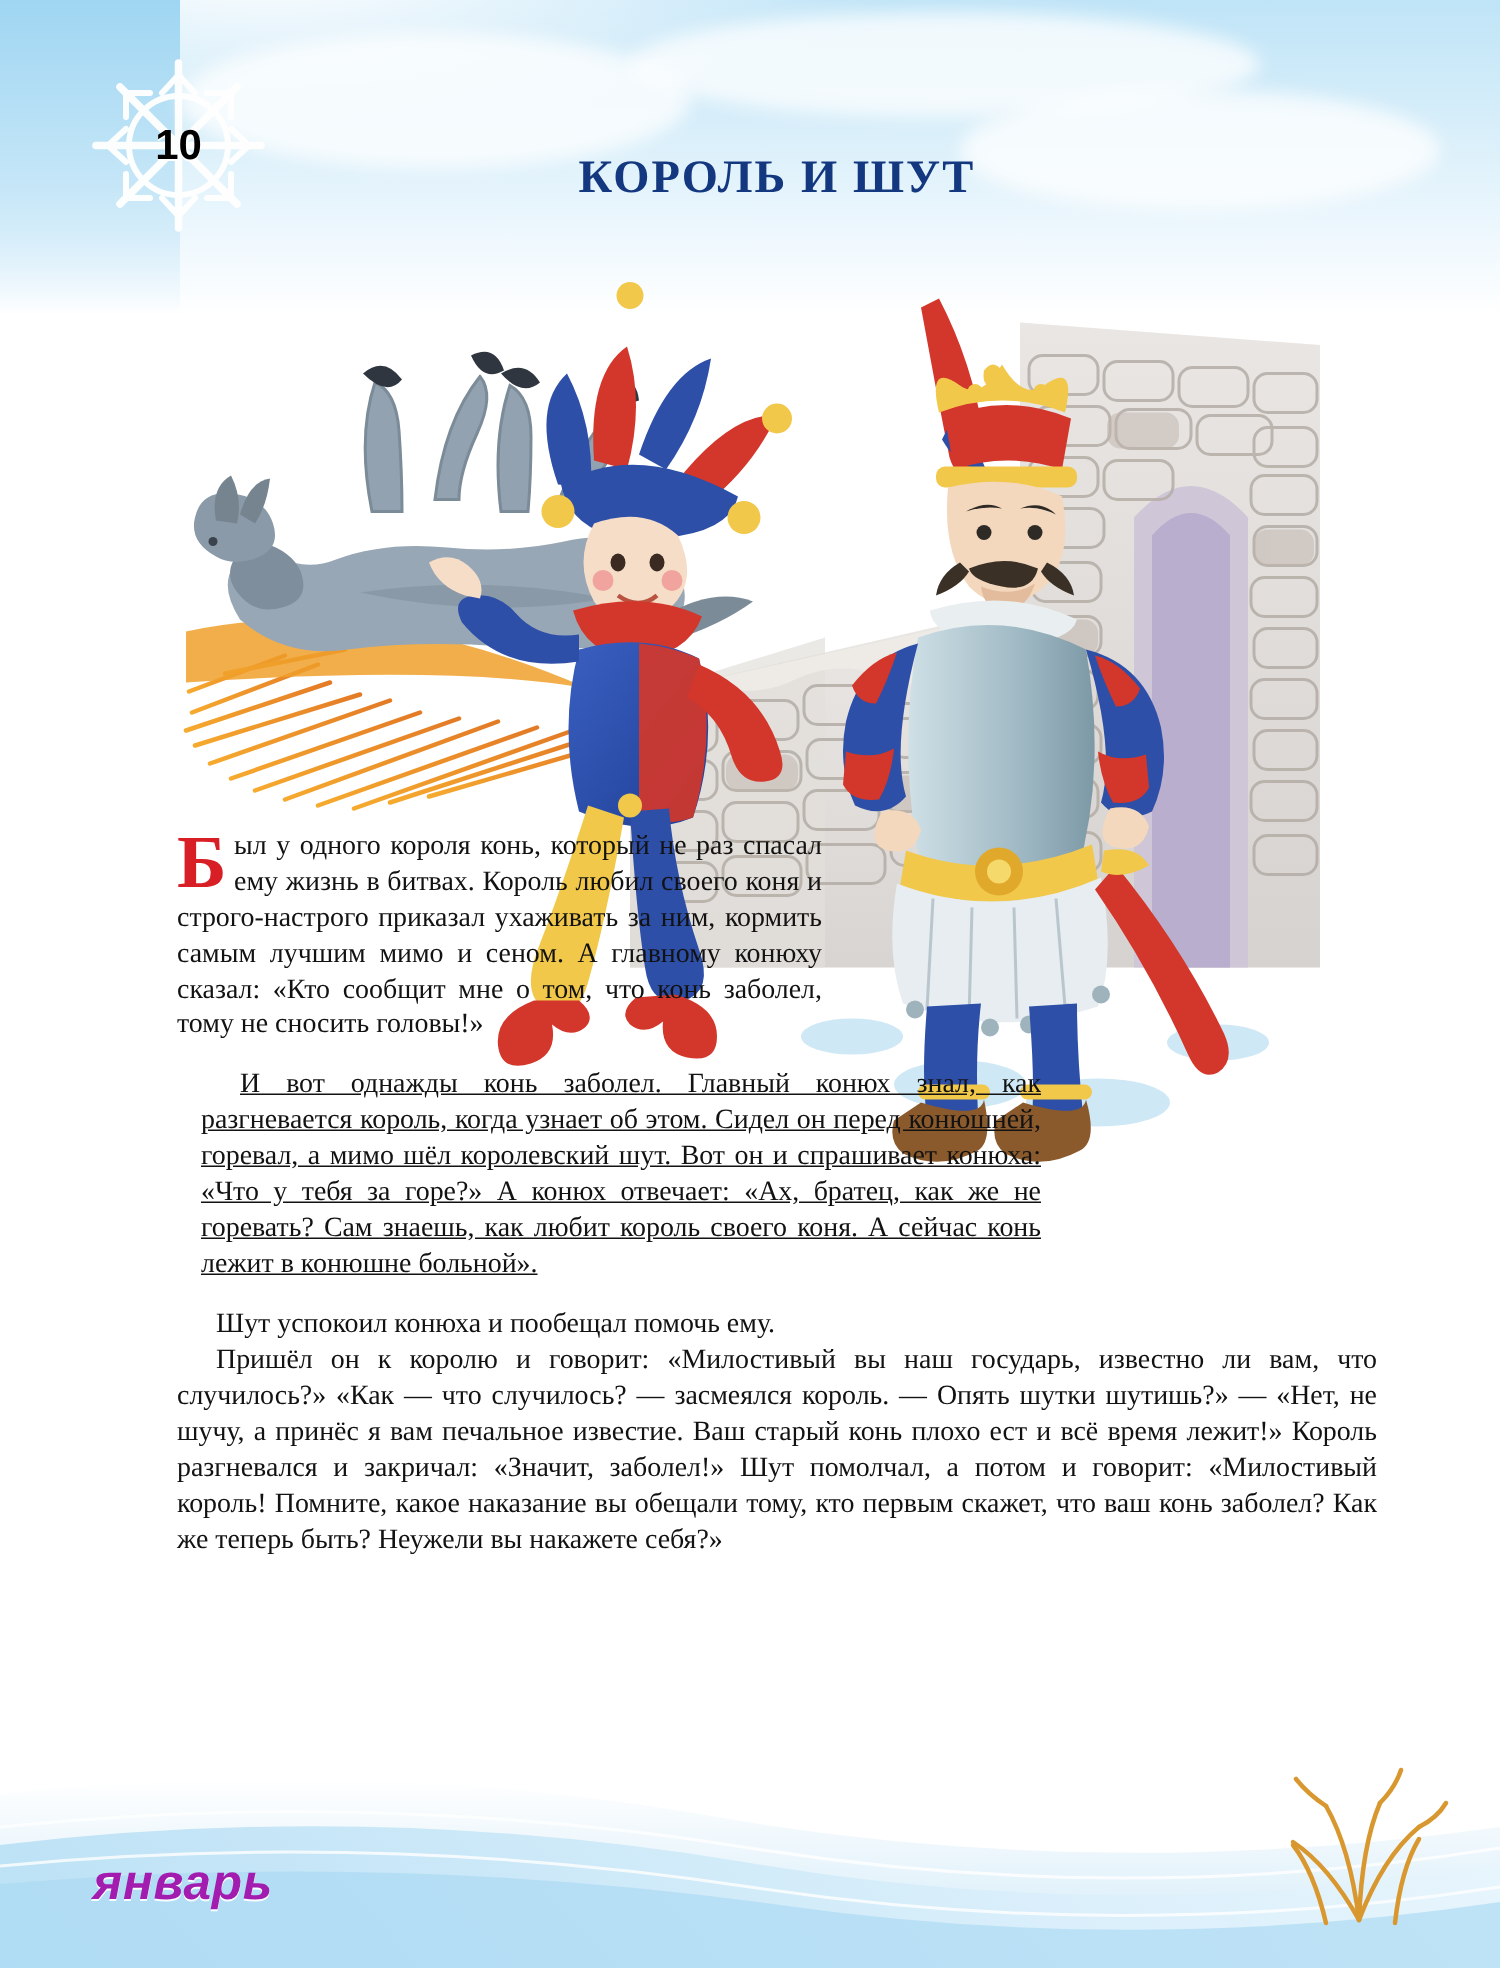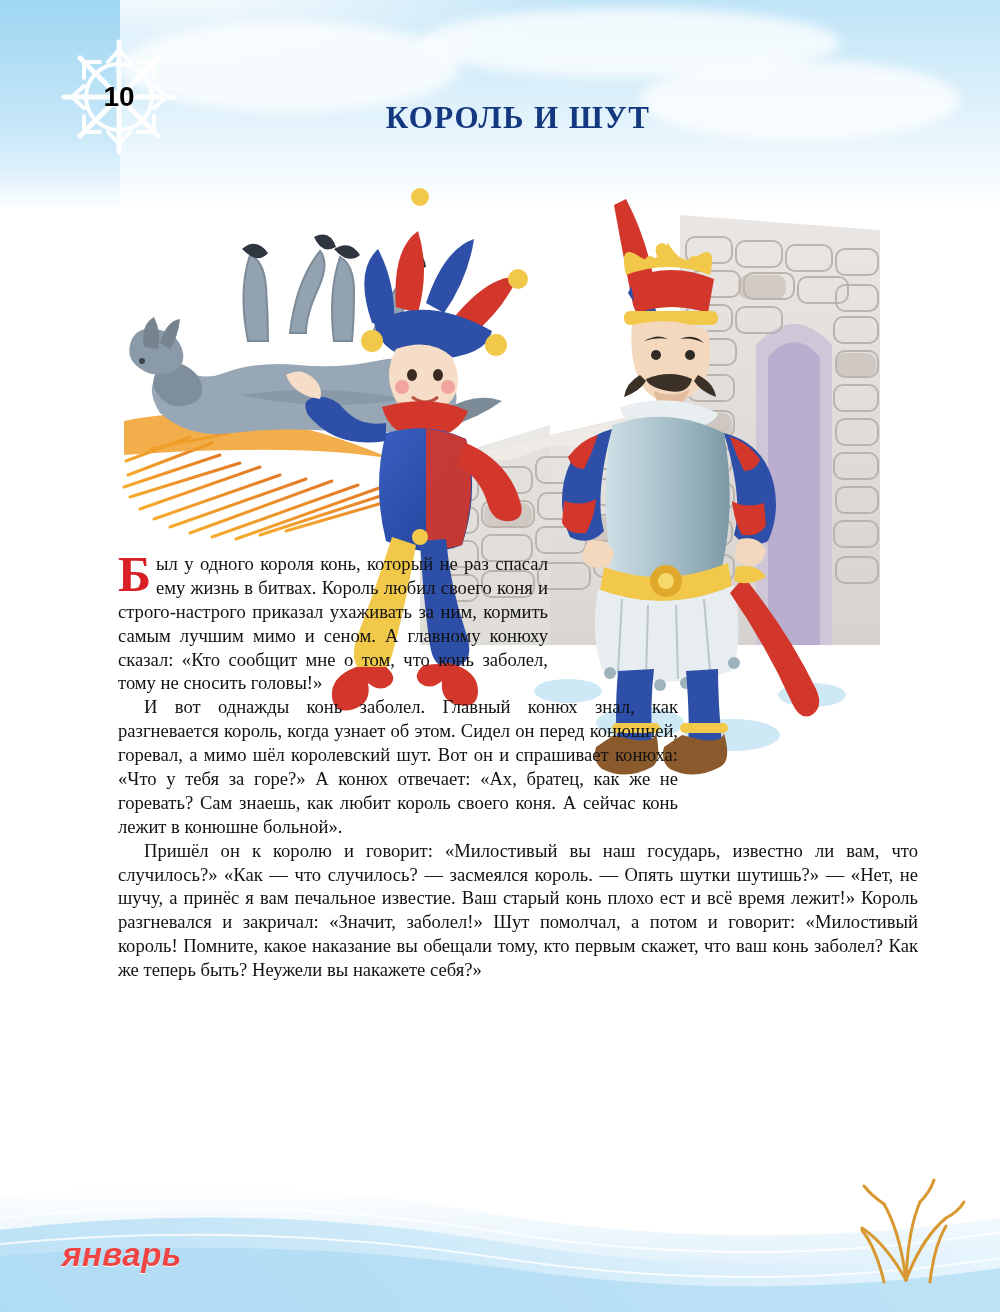--- a/index.html
+++ b/index.html
@@ -101,21 +101,22 @@
   .p-narrow {
     width: 430px;
     text-align: justify;
     text-indent: 0;
     margin: 0;
   }
   .p-mid {
     width: 560px;
     text-align: justify;
     text-indent: 26px;
-    margin: 0;
+    margin: 16px;
+    text-decoration: underline;
   }
   .dropcap {
     float: left;
     font-family: "Liberation Serif", serif;
     font-weight: bold;
     font-size: 50px;
     line-height: 0.82;
     color: #d81f26;
     padding: 2px 4px 0 0;
     margin-right: 1px;
@@ -128,21 +129,21 @@
     width: 1000px; height: 152px;
     z-index: 2;
   }
   .month {
     position: absolute;
     left: 62px; bottom: 38px;
     font-family: "Liberation Sans", sans-serif;
     font-weight: bold;
     font-style: italic;
     font-size: 33px;
-    color: #ef4444;
+    color: #a21caf;
     letter-spacing: 0.5px;
     z-index: 5;
     text-shadow: 0 1px 0 rgba(255,255,255,0.9);
   }
 </style>
 </head>
 <body>
 
 <div class="sky"></div>
 <div class="sky-left"></div>
@@ -453,20 +454,21 @@
     </g>
   </svg>
 </div>
 
 <div class="body-text">
   <div class="p-narrow">
     <span class="dropcap">Б</span>
     <span>ыл у одного короля конь, который не раз спасал ему жизнь в битвах. Король любил своего коня и строго-настрого приказал ухаживать за ним, кормить самым лучшим мимо и сеном. А главному конюху сказал: «Кто сообщит мне о том, что конь заболел, тому не сносить головы!»</span>
   </div>
   <div class="p-mid" style="width:560px;">И вот однажды конь заболел. Главный конюх знал, как разгневается король, когда узнает об этом. Сидел он перед конюшней, горевал, а мимо шёл королевский шут. Вот он и спрашивает конюха: «Что у тебя за горе?» А конюх отвечает: «Ах, братец, как же не горевать? Сам знаешь, как любит король своего коня. А сейчас конь лежит в конюшне больной».</div>
+  <div class="p">Шут успокоил конюха и пообещал помочь ему.</div>
   <div class="p">Пришёл он к королю и говорит: «Милостивый вы наш государь, известно ли вам, что случилось?» «Как — что случилось? — засмеялся король. — Опять шутки шутишь?» — «Нет, не шучу, а принёс я вам печальное известие. Ваш старый конь плохо ест и всё время лежит!» Король разгневался и закричал: «Значит, заболел!» Шут помолчал, а потом и говорит: «Милостивый король! Помните, какое наказание вы обещали тому, кто первым скажет, что ваш конь заболел? Как же теперь быть? Неужели вы накажете себя?»</div>
 </div>
 
 <div class="footer-band">
   <svg width="1000" height="152" viewBox="0 0 1000 152" aria-hidden="true">
     <defs>
       <linearGradient id="fb1" x1="0" y1="0" x2="0" y2="1">
         <stop offset="0%" stop-color="#ffffff"></stop>
         <stop offset="100%" stop-color="#cfe9f8"></stop>
       </linearGradient>

